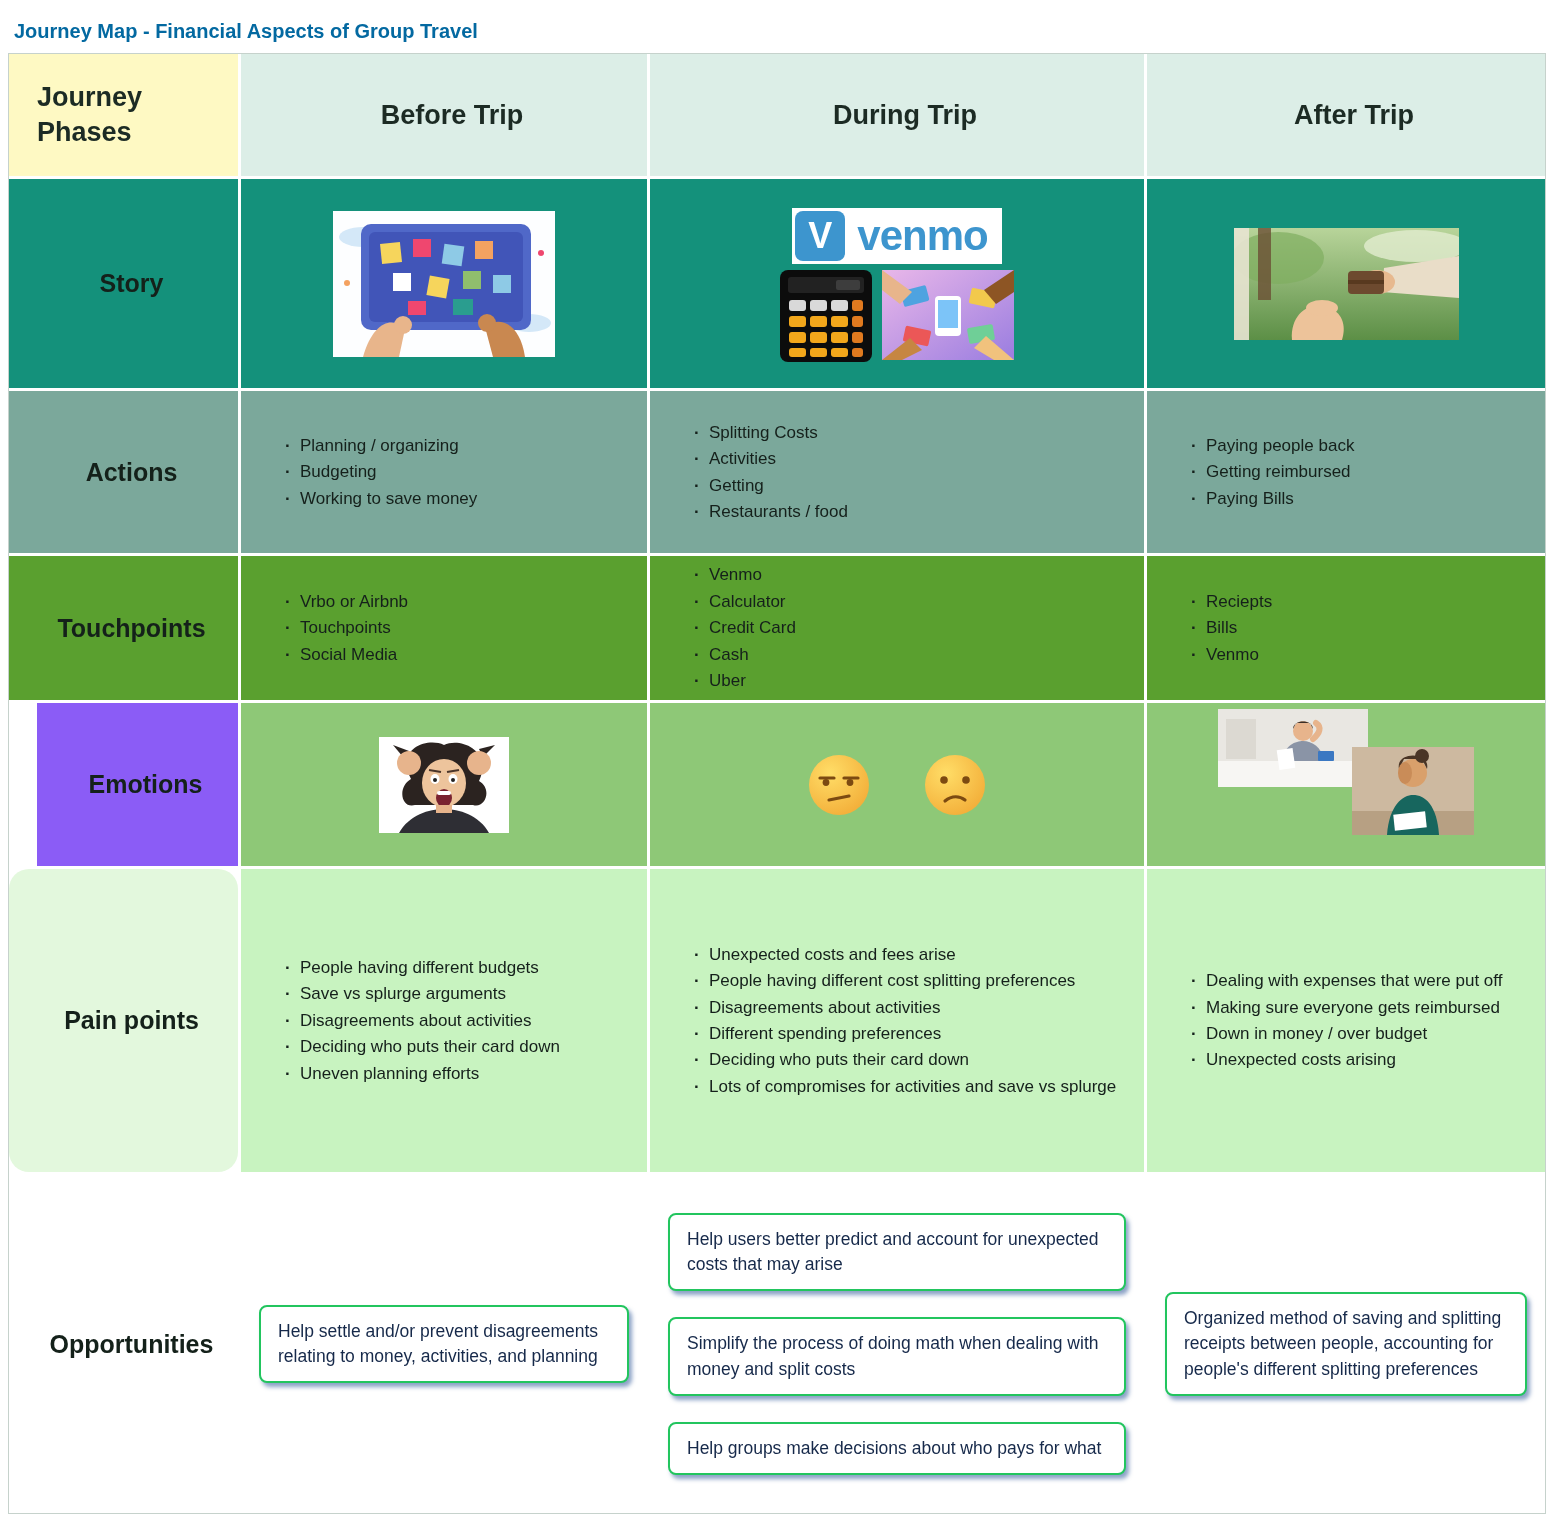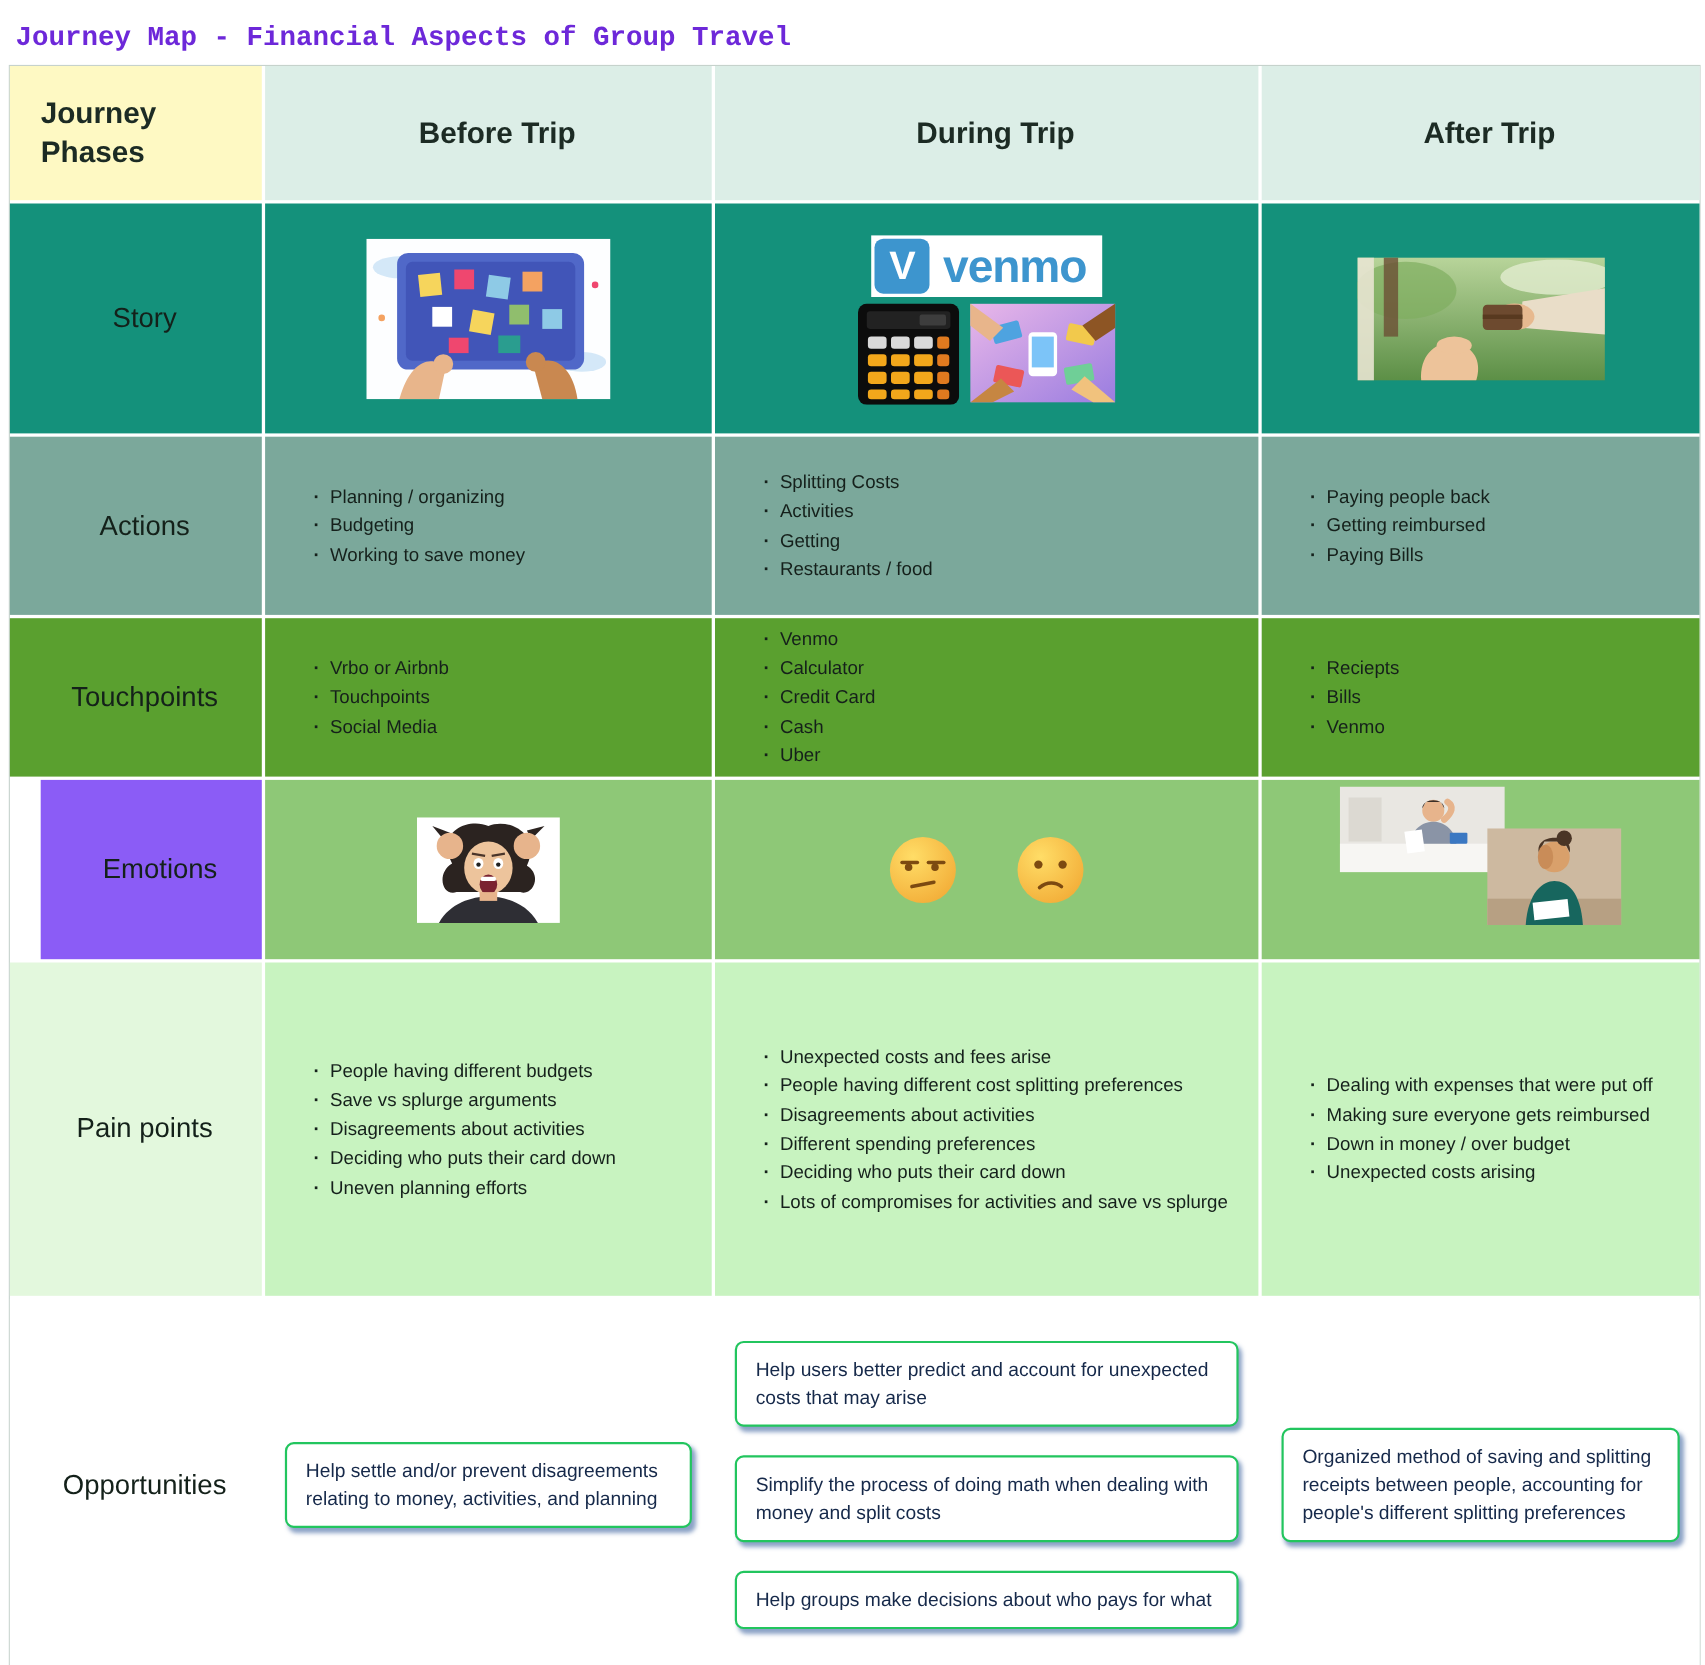--- a/index.html
+++ b/index.html
@@ -4,25 +4,24 @@
 <style>
   * { box-sizing: border-box; }
   html,body { margin:0; padding:0; background:#ffffff; }
   body {
     width: 1550px;
     font-family: "Liberation Sans", sans-serif;
     color: #16211c;
   }
   .page { padding: 6px 8px 10px 8px; }
   .title {
-    font-size: 25px;
+    font-size: 20px;
     font-weight: 700;
-    color: #6d28d9;
+    color: #0369a1;
     margin: 14px 0 10px 6px;
-    font-family: Liberation Mono, monospace;
   }
   .grid {
     display: grid;
     grid-template-columns: 229px 406px 494px 398px;
     grid-template-rows: 122px 209px 162px 144px 163px 303px 338px;
     gap: 3px;
     background: #ffffff;
     border: 1px solid #c6d2cc;
     width: -moz-fit-content;
     width: fit-content;
@@ -33,33 +32,33 @@
   .head {
     background: #dceee7;
     display: flex; align-items: center; justify-content: center;
     font-size: 27px; font-weight: 700; color: #1c2b24; padding-left: 16px;
   }
   .head.corner { background: #fef9c3; text-align: left; line-height: 1.3; padding: 0 28px; }
 
   
   .rowlabel {
     display: flex; align-items: center; justify-content: center;
-    font-size: 25px; font-weight: 400; color: #14211a;
+    font-size: 25px; font-weight: 700; color: #14211a;
     text-align: left;
     padding-left: 16px;
   }
 
   
   .bg-story { background: #14917b; }
   .bg-actions { background: #7ba89b; }
   .bg-touch { background: #5aa02f; }
   .bg-emotions { background: #8ec877; }
   .bg-emotions-label { background: #8b5cf6; margin-left: 28px; }
   .bg-pain { background: #c8f3c0; }
-  .bg-pain-label { background: #e3f8dd; }
+  .bg-pain-label { background: #e3f8dd; border-radius: 20px; }
   .bg-opp { background: #ffffff; }
 
   
   .list-cell { display: flex; align-items: center; padding: 12px 24px 12px 42px; }
   ul.bullets { list-style: none; margin: 0; padding: 0; }
   ul.bullets li {
     position: relative;
     padding-left: 17px;
     font-size: 17px;
     line-height: 1.38;

